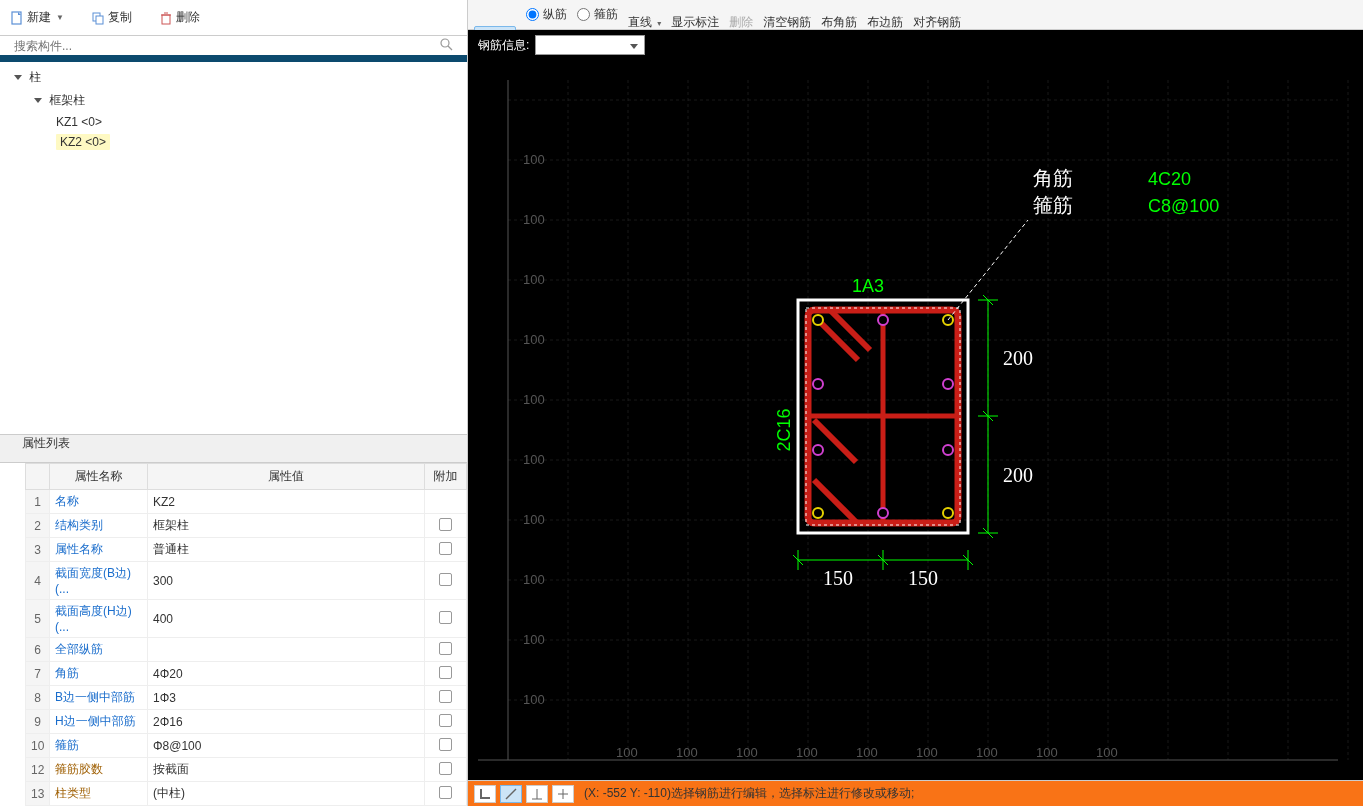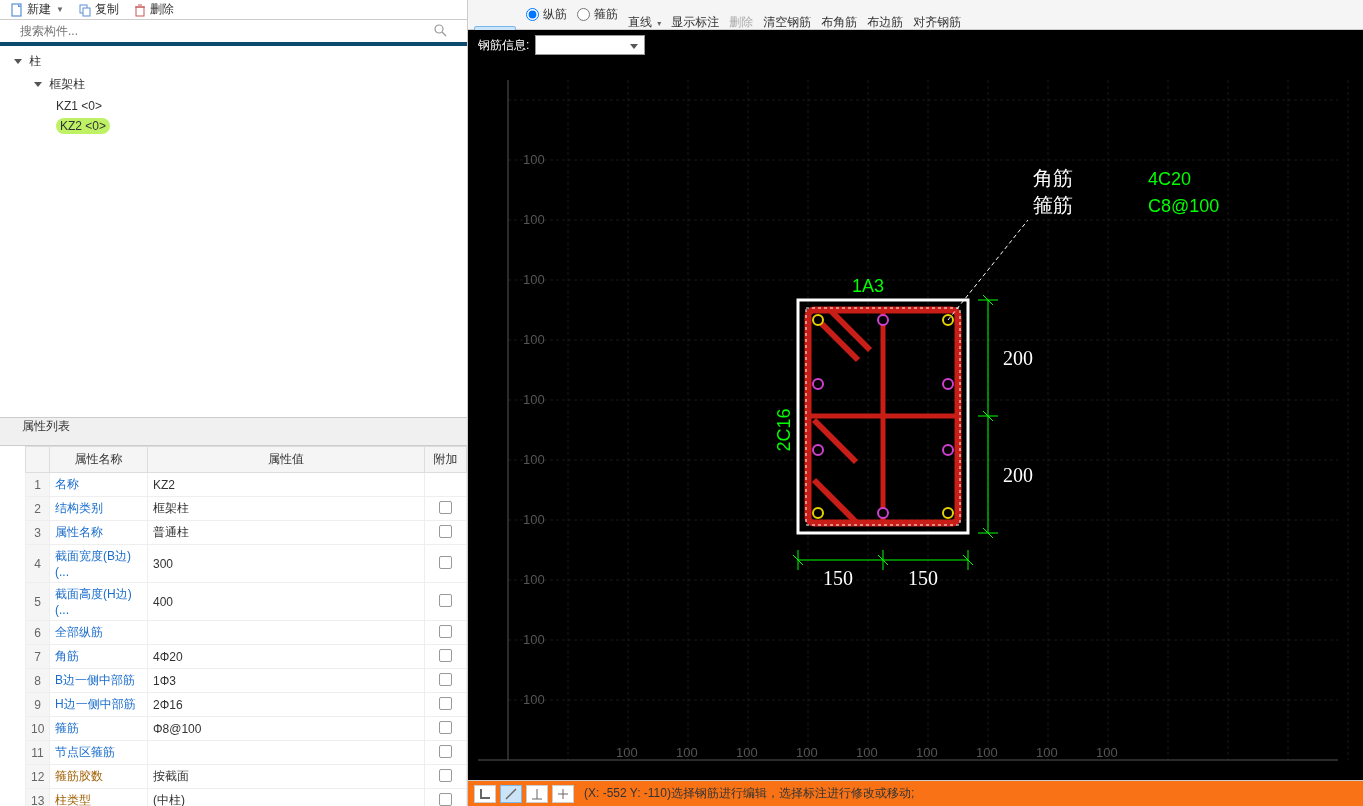--- a/index.html
+++ b/index.html
@@ -2,38 +2,38 @@
 <html><head>
 <meta charset="utf-8">
 <style>
 * { box-sizing: border-box; margin: 0; padding: 0; }
 body { font-family: "Microsoft YaHei", Arial, sans-serif; font-size: 12px; color: #333; background: #fff; overflow: hidden; }
 .app { display: flex; height: 806px; width: 1363px; }
 .left-panel { width: 468px; display: flex; flex-direction: column; border-right: 1px solid #ccc; }
 .right-panel { flex: 1; display: flex; flex-direction: column; background: #000; position: relative; }
 
 
-.left-toolbar { height: 20px; border-bottom: 1px solid #ccc; display: flex; align-items: center; padding: 0 4px; gap: 2px; }
+.left-toolbar { height: 36px; border-bottom: 1px solid #ccc; display: flex; align-items: center; padding: 0 4px; gap: 15px; }
 .tb-btn { display: inline-flex; align-items: center; gap: 3px; padding: 2px 6px; cursor: pointer; border-radius: 2px; }
 .tb-arrow { font-size: 8px; color: #666; margin-left: 2px; }
 .tb-icon { width: 14px; height: 14px; display: inline-block; }
 
 
-.search-row { height: 26px; border-bottom: 4px solid #0c4a6e; display: flex; align-items: center; padding: 0 20px; position: relative; }
+.search-row { height: 26px; border-bottom: 7px solid #0c4a6e; display: flex; align-items: center; padding: 0 14px; position: relative; }
 .search-input { border: none; outline: none; flex: 1; font-size: 12px; color: #999; }
 .search-icon { color: #999; font-size: 14px; }
 
 
 .tree { flex: 1; overflow: auto; padding: 4px 0; border-bottom: 1px solid #ccc; }
 .tree-node { padding: 3px 6px; cursor: pointer; white-space: nowrap; }
 .tree-node.l0 { padding-left: 14px; }
 .tree-node.l1 { padding-left: 34px; }
 .tree-node.l2 { padding-left: 56px; }
 .tree-node.selected { }
-.tree-node .label.sel { background: #bef264; padding: 1px 4px; border-radius: 8px; }
+.tree-node .label.sel { background: #fef9c3; padding: 1px 4px; border-radius: 1px; }
 .tree-caret { display: inline-block; width: 0; height: 0; border-left: 4px solid transparent; border-right: 4px solid transparent; border-top: 5px solid #555; margin-right: 4px; vertical-align: middle; }
 
 
 .prop-header { height: 28px; background: #f0f0f0; border-bottom: 1px solid #ccc; display: flex; align-items: flex-start; padding: 0 22px; font-size: 12px; }
 .prop-table { flex: 0 0 auto; overflow: auto; max-height: 360px; margin-left: 25px; }
 table.prop { width: 100%; border-collapse: collapse; table-layout: fixed; }
 table.prop th { background: #f5f5f5; border: 1px solid #ddd; padding: 4px; font-weight: normal; font-size: 12px; text-align: center; }
 table.prop td { border: 1px solid #eee; padding: 3px 5px; font-size: 12px; height: 21px; }
 table.prop td.rownum { background: #f5f5f5; text-align: center; width: 24px; color: #666; }
 table.prop td.pname { color: #1a6dcc; width: 95px; }
@@ -207,26 +207,20 @@
             <tr>
               <td class="rownum">9</td>
               <td class="pname">H边一侧中部筋</td>
               <td class="pval">2Φ16</td>
               <td class="chk"><span class="chkbox"></span></td>
             </tr>
             <tr>
               <td class="rownum">10</td>
               <td class="pname">箍筋</td>
               <td class="pval">Φ8@100</td>
-              <td class="chk"><span class="chkbox"></span></td>
-            </tr>
-            <tr>
-              <td class="rownum">11</td>
-              <td class="pname">节点区箍筋</td>
-              <td class="pval"></td>
               <td class="chk"><span class="chkbox"></span></td>
             </tr>
             <tr>
               <td class="rownum">12</td>
               <td class="pname black">箍筋胶数</td>
               <td class="pval">按截面</td>
               <td class="chk"><span class="chkbox"></span></td>
             </tr>
             <tr>
               <td class="rownum">13</td>

